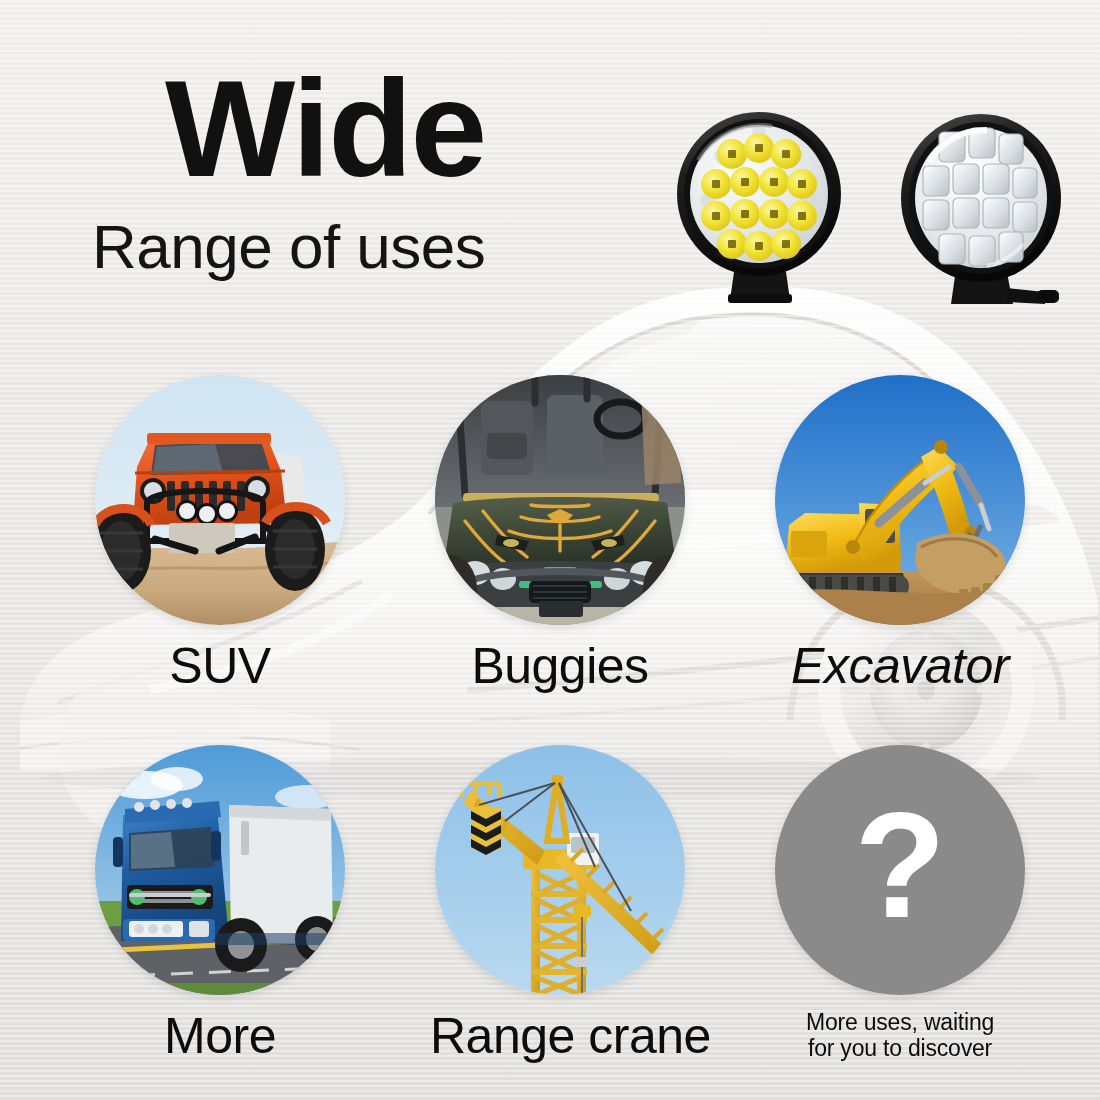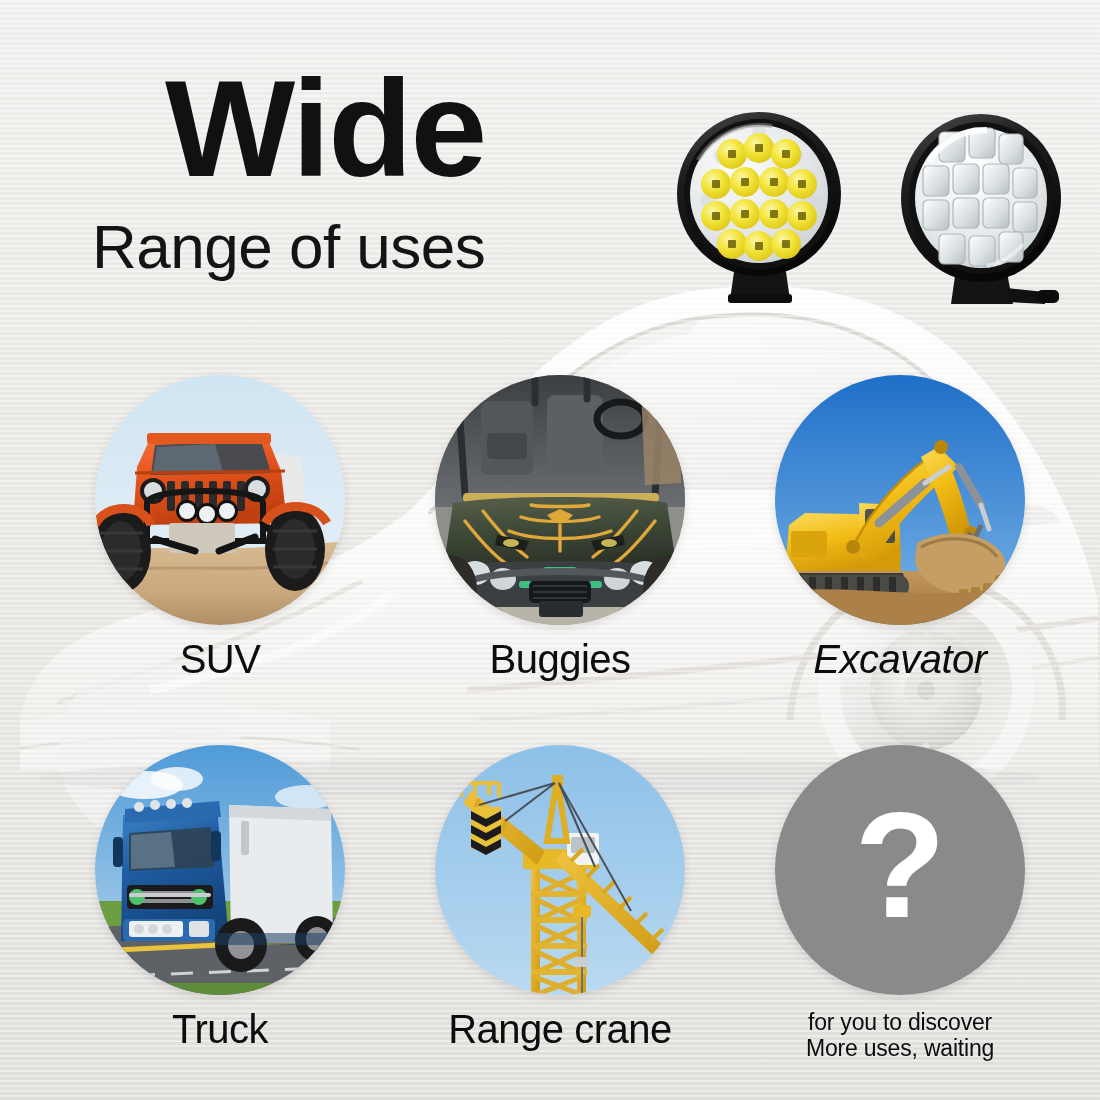--- a/index.html
+++ b/index.html
@@ -44,21 +44,21 @@
   
   .cell{position:absolute;z-index:5;width:260px;}
   .disc{
     position:relative;width:250px;height:250px;border-radius:50%;
     overflow:hidden;margin:0 auto;
     box-shadow:0 3px 9px rgba(40,40,40,0.13);
   }
   .disc svg{display:block;width:250px;height:250px;}
   .cap{
     text-align:center;margin-top:12px;
-    font-size:40px;font-weight:400;color:#0c0c0c;
+    font-size:50px;font-weight:400;color:#0c0c0c;
     letter-spacing:-0.5px;white-space:nowrap;
   }
   .cap.small{
     font-size:23px;line-height:1.14;font-weight:400;letter-spacing:-0.2px;
     margin-top:14px;white-space:normal;
   }
   .qmark{
     position:absolute;inset:0;display:flex;align-items:center;
     justify-content:center;color:#fff;font-size:150px;font-weight:700;
     line-height:1;padding-bottom:10px;box-sizing:border-box;
@@ -601,21 +601,21 @@
         <rect x="94" y="176" width="20" height="16" rx="3" fill="#dfe3e6"></rect>
 
         <ellipse cx="146" cy="200" rx="26" ry="27" fill="#1a1a1a"></ellipse>
         <ellipse cx="146" cy="200" rx="13" ry="14" fill="#8f9398"></ellipse>
         <ellipse cx="222" cy="194" rx="22" ry="23" fill="#1a1a1a"></ellipse>
         <ellipse cx="222" cy="194" rx="11" ry="12" fill="#8f9398"></ellipse>
 
         <rect x="120" y="188" width="120" height="12" fill="#1d3e63" opacity="0.55"></rect>
       </svg>
     </div>
-    <div class="cap">Truck</div>
+    <div class="cap">More</div>
   </div>
 
   <div class="cell" style="left:430px;top:745px;">
     <div class="disc">
       <svg viewBox="0 0 250 250" xmlns="http://www.w3.org/2000/svg">
         <defs>
           <linearGradient id="crSky" x1="0" y1="0" x2="0" y2="1">
             <stop offset="0%" stop-color="#8dc0e8"></stop>
             <stop offset="100%" stop-color="#b9d9f0"></stop>
           </linearGradient>
@@ -707,18 +707,18 @@
       </svg>
     </div>
     <div class="cap">Range crane</div>
   </div>
 
   <div class="cell" style="left:770px;top:745px;">
     <div class="disc" style="background:#8a8a8a;">
       <div class="qmark">?</div>
     </div>
     <div class="cap small">
+      <div>More uses, waiting</div>
       <div>for you to discover</div>
-      <div>More uses, waiting</div>
     </div>
   </div>
 
 </div>
 
 </body></html>

